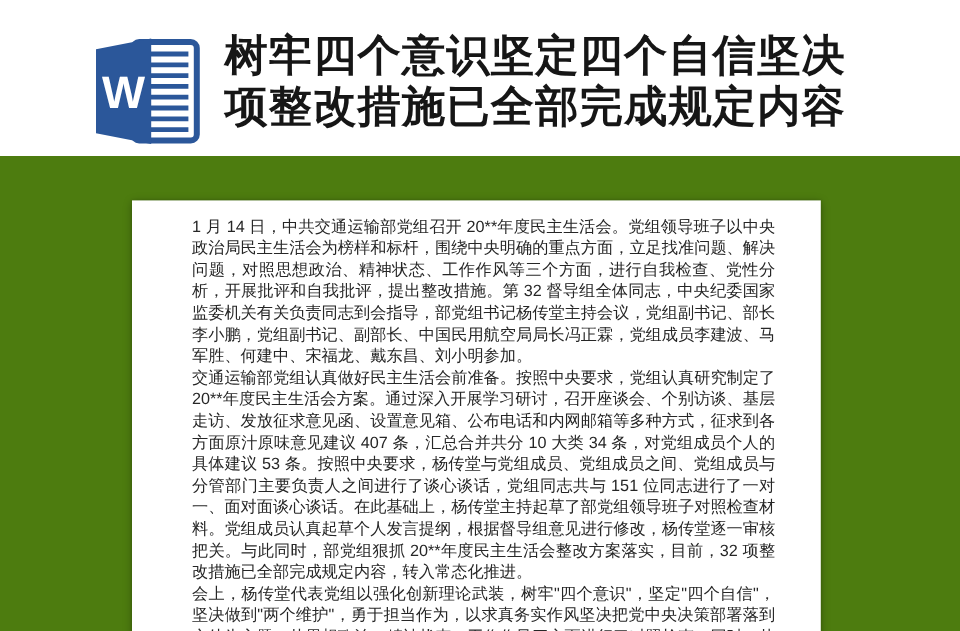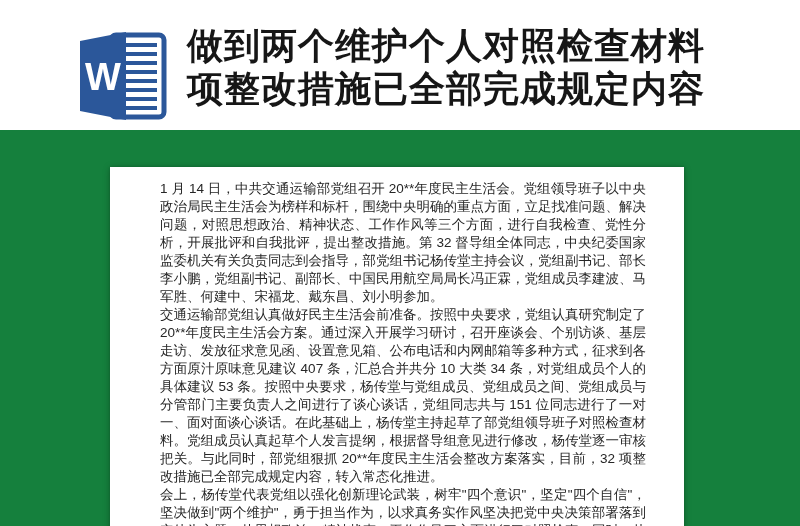--- a/index.html
+++ b/index.html
@@ -40,21 +40,21 @@
     font-weight: bold;
     letter-spacing: 1px;
     color: #161616;
     white-space: nowrap;
   }
   .title span { display: block; }
   
   .viewer {
     position: relative;
     height: 396px;
-    background: #15803d;
+    background: #4d7c0f;
     overflow: hidden;
   }
   .doc-page {
     position: absolute;
     left: 110px;
     top: 37px;
     width: 574px;
     height: 900px;
     background: #ffffff;
     box-sizing: border-box;
@@ -91,21 +91,21 @@
           <line x1="45" y1="59" x2="79" y2="59"></line>
           <line x1="45" y1="68" x2="79" y2="68"></line>
           <line x1="45" y1="77" x2="79" y2="77"></line>
         </g>
 
         <polygon points="2,10 48,1 48,89 2,80" fill="#2b579a"></polygon>
         <text x="25" y="59" text-anchor="middle" font-size="38" font-weight="bold" fill="#ffffff" font-family="Liberation Sans, DejaVu Sans, sans-serif">W</text>
       </svg>
     </div>
     <h1 class="title">
-      <span>做到两个维护个人对照检查材料</span>
+      <span>树牢四个意识坚定四个自信坚决</span>
       <span>项整改措施已全部完成规定内容</span>
     </h1>
   </header>
 
   <div class="viewer">
     <div class="doc-page">
       <p>1 月 14 日，中共交通运输部党组召开 20**年度民主生活会。党组领导班子以中央政治局民主生活会为榜样和标杆，围绕中央明确的重点方面，立足找准问题、解决问题，对照思想政治、精神状态、工作作风等三个方面，进行自我检查、党性分析，开展批评和自我批评，提出整改措施。第 32 督导组全体同志，中央纪委国家监委机关有关负责同志到会指导，部党组书记杨传堂主持会议，党组副书记、部长李小鹏，党组副书记、副部长、中国民用航空局局长冯正霖，党组成员李建波、马军胜、何建中、宋福龙、戴东昌、刘小明参加。</p>
       <p>交通运输部党组认真做好民主生活会前准备。按照中央要求，党组认真研究制定了 20**年度民主生活会方案。通过深入开展学习研讨，召开座谈会、个别访谈、基层走访、发放征求意见函、设置意见箱、公布电话和内网邮箱等多种方式，征求到各方面原汁原味意见建议 407 条，汇总合并共分 10 大类 34 条，对党组成员个人的具体建议 53 条。按照中央要求，杨传堂与党组成员、党组成员之间、党组成员与分管部门主要负责人之间进行了谈心谈话，党组同志共与 151 位同志进行了一对一、面对面谈心谈话。在此基础上，杨传堂主持起草了部党组领导班子对照检查材料。党组成员认真起草个人发言提纲，根据督导组意见进行修改，杨传堂逐一审核把关。与此同时，部党组狠抓 20**年度民主生活会整改方案落实，目前，32 项整改措施已全部完成规定内容，转入常态化推进。</p>
       <p>会上，杨传堂代表党组以强化创新理论武装，树牢"四个意识"，坚定"四个自信"，坚决做到"两个维护"，勇于担当作为，以求真务实作风坚决把党中央决策部署落到实处为主题，从思想政治、精神状态、工作作风三方面进行了对照检查。同时，从坚守初心、追求理想的信念不够牢，坚持真理、修正错误的能力不够高，敢于担当、勇于创造的精神不够强，甘做公仆、</p>
     </div>

